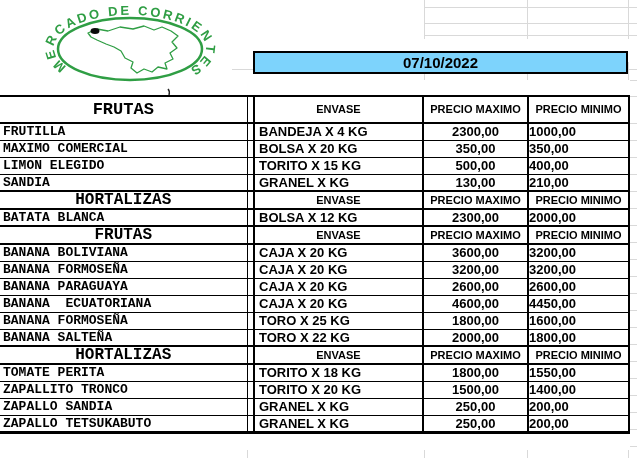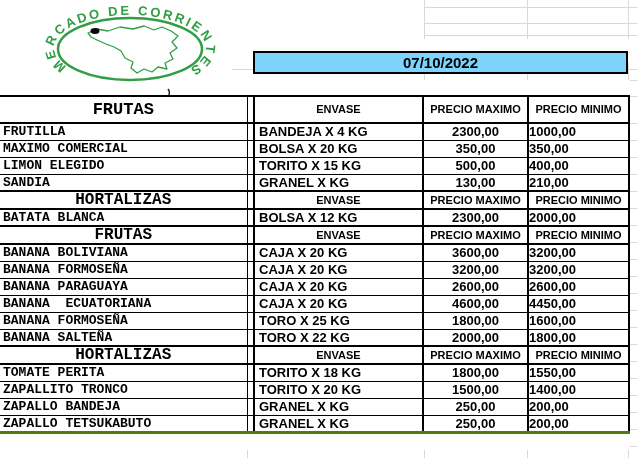--- a/index.html
+++ b/index.html
@@ -14,21 +14,21 @@
   #date-box{left:253px;top:39px;width:375px;height:23px;font-size:15px;line-height:19px;}
   #title-box{left:253px;top:80px;width:375px;height:17px;font-size:15px;line-height:13px;letter-spacing:.5px;}
   
   #price-table{position:absolute;left:0;top:95px;width:629px;border-collapse:collapse;table-layout:fixed;}
   #price-table td{box-sizing:border-box;border-top:1px solid #000;border-bottom:1px solid #000;
       padding:0;margin:0;font-weight:bold;font-size:13px;color:#000;vertical-align:middle;
       overflow:hidden;white-space:pre;line-height:1;}
   #price-table tr{height:17px;}
   #price-table tr.tall{height:27px;}
   #price-table tr.section td{border-top:2px solid #000;border-bottom:2px solid #000;}
-  #price-table tr:last-child td{border-bottom:3px solid #4d7c0f;margin-top:44px;}
+  #price-table tr:last-child td{border-bottom:3px solid #000000;margin-top:44px;}
   .col-prod{border-right:1px solid #000;text-align:left;padding-left:3px !important;font-family:Liberation Mono, monospace;}
   .col-gap{border-right:2px solid #000;}
   .col-env{border-left:2px solid #000;border-right:2px solid #000;text-align:left;padding-left:4px !important;}
   .col-max{border-right:2px solid #000;text-align:center;}
   .col-min{border-right:2px solid #000;text-align:left;}
   .sec-label{text-align:center !important;font-size:16px !important;padding-left:0 !important;}
   tr.tall .sec-label{font-size:17px !important;}
   .sec-col{text-align:center !important;font-size:11px !important;padding-left:0 !important;}
 </style>
 </head>
@@ -213,21 +213,21 @@
           <td class="col-min">1550,00</td>
         </tr>
         <tr>
           <td class="col-prod">ZAPALLITO TRONCO</td>
           <td class="col-gap"></td>
           <td class="col-env">TORITO X 20 KG</td>
           <td class="col-max">1500,00</td>
           <td class="col-min">1400,00</td>
         </tr>
         <tr>
-          <td class="col-prod">ZAPALLO BANDEJA</td>
+          <td class="col-prod">ZAPALLO SANDIA</td>
           <td class="col-gap"></td>
           <td class="col-env">GRANEL X KG</td>
           <td class="col-max">250,00</td>
           <td class="col-min">200,00</td>
         </tr>
         <tr>
           <td class="col-prod">ZAPALLO TETSUKABUTO</td>
           <td class="col-gap"></td>
           <td class="col-env">GRANEL X KG</td>
           <td class="col-max">250,00</td>

